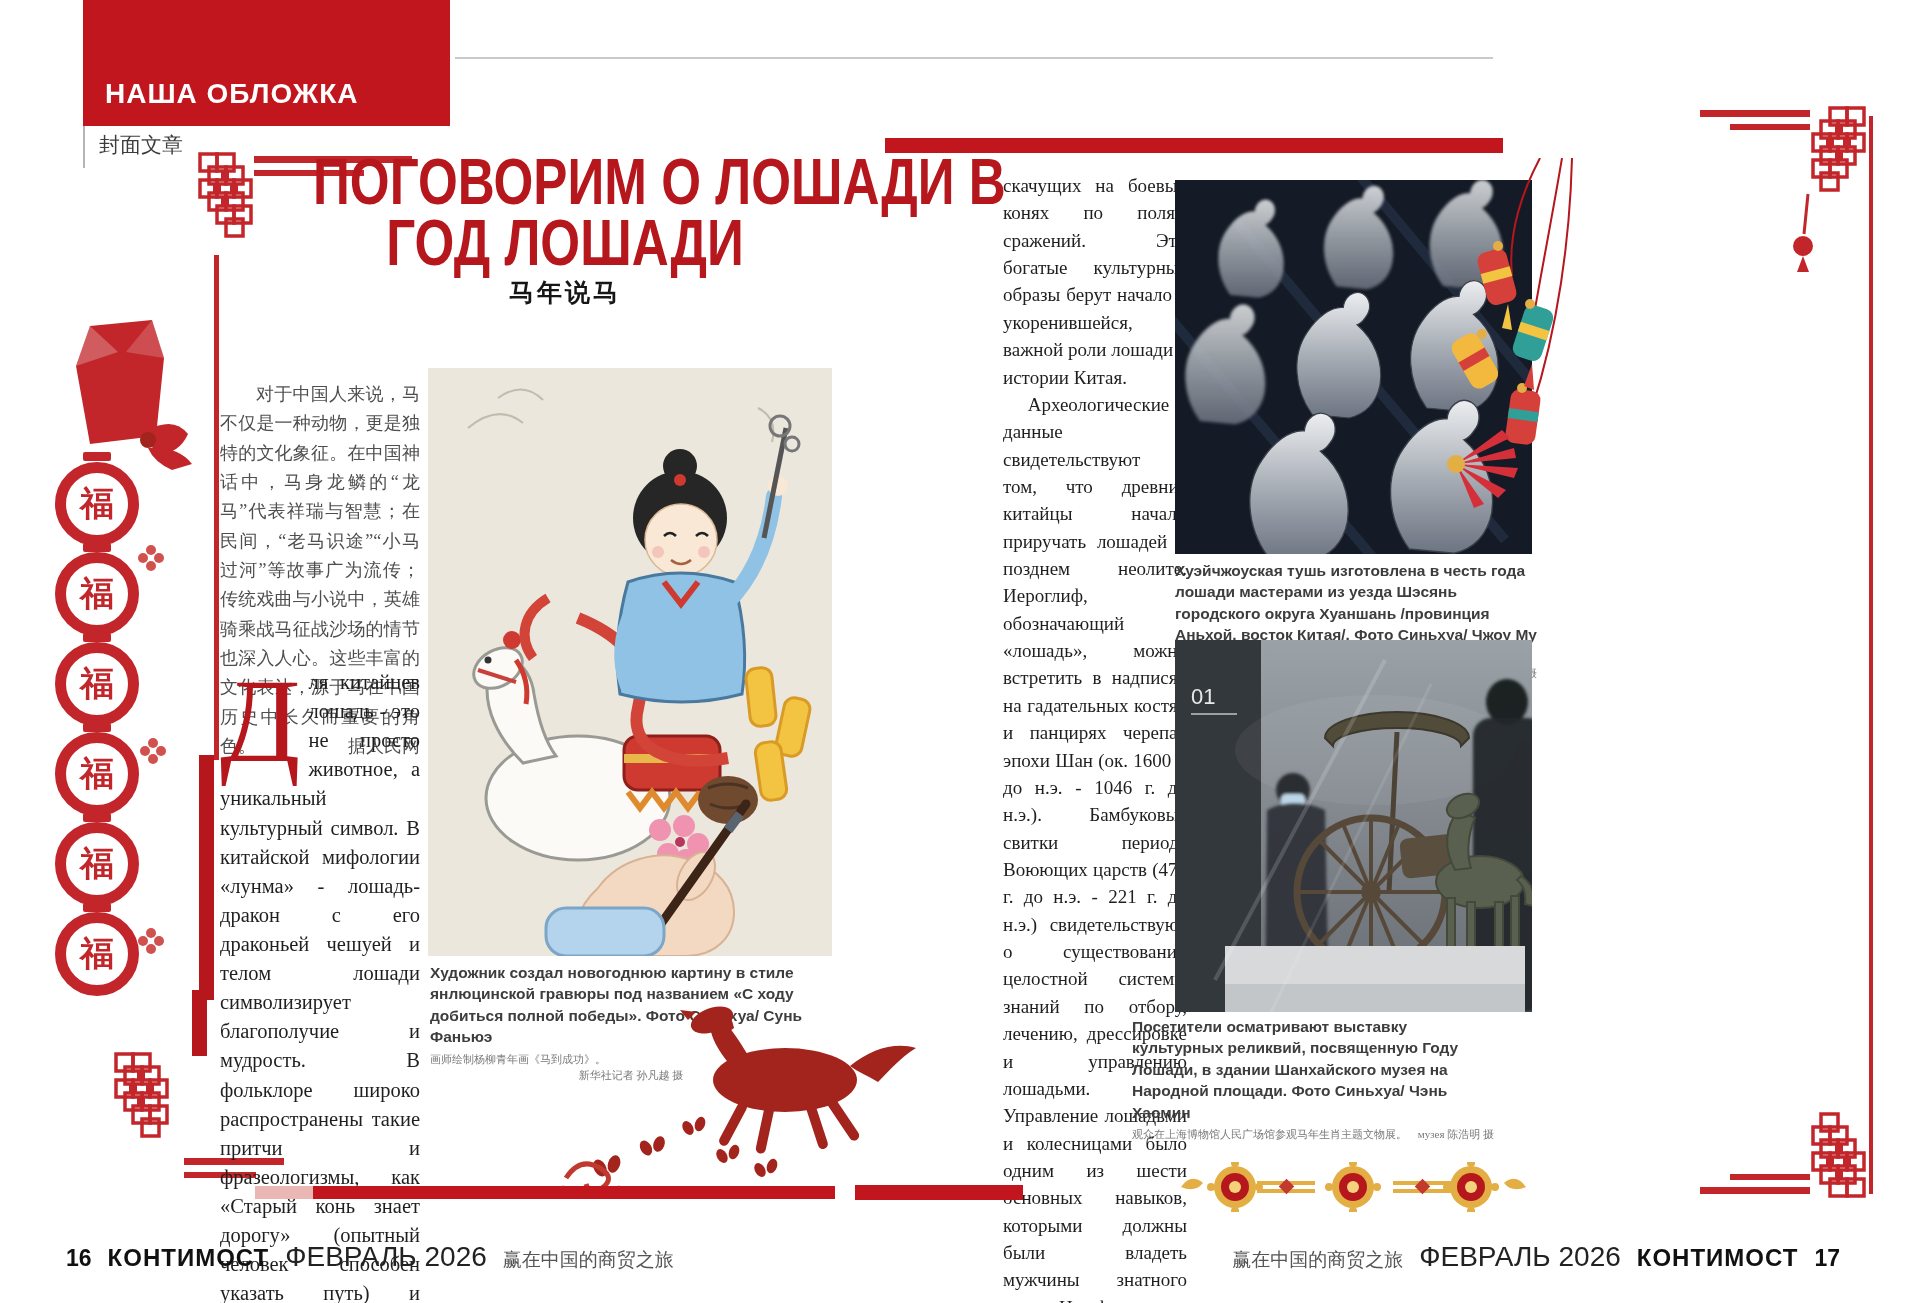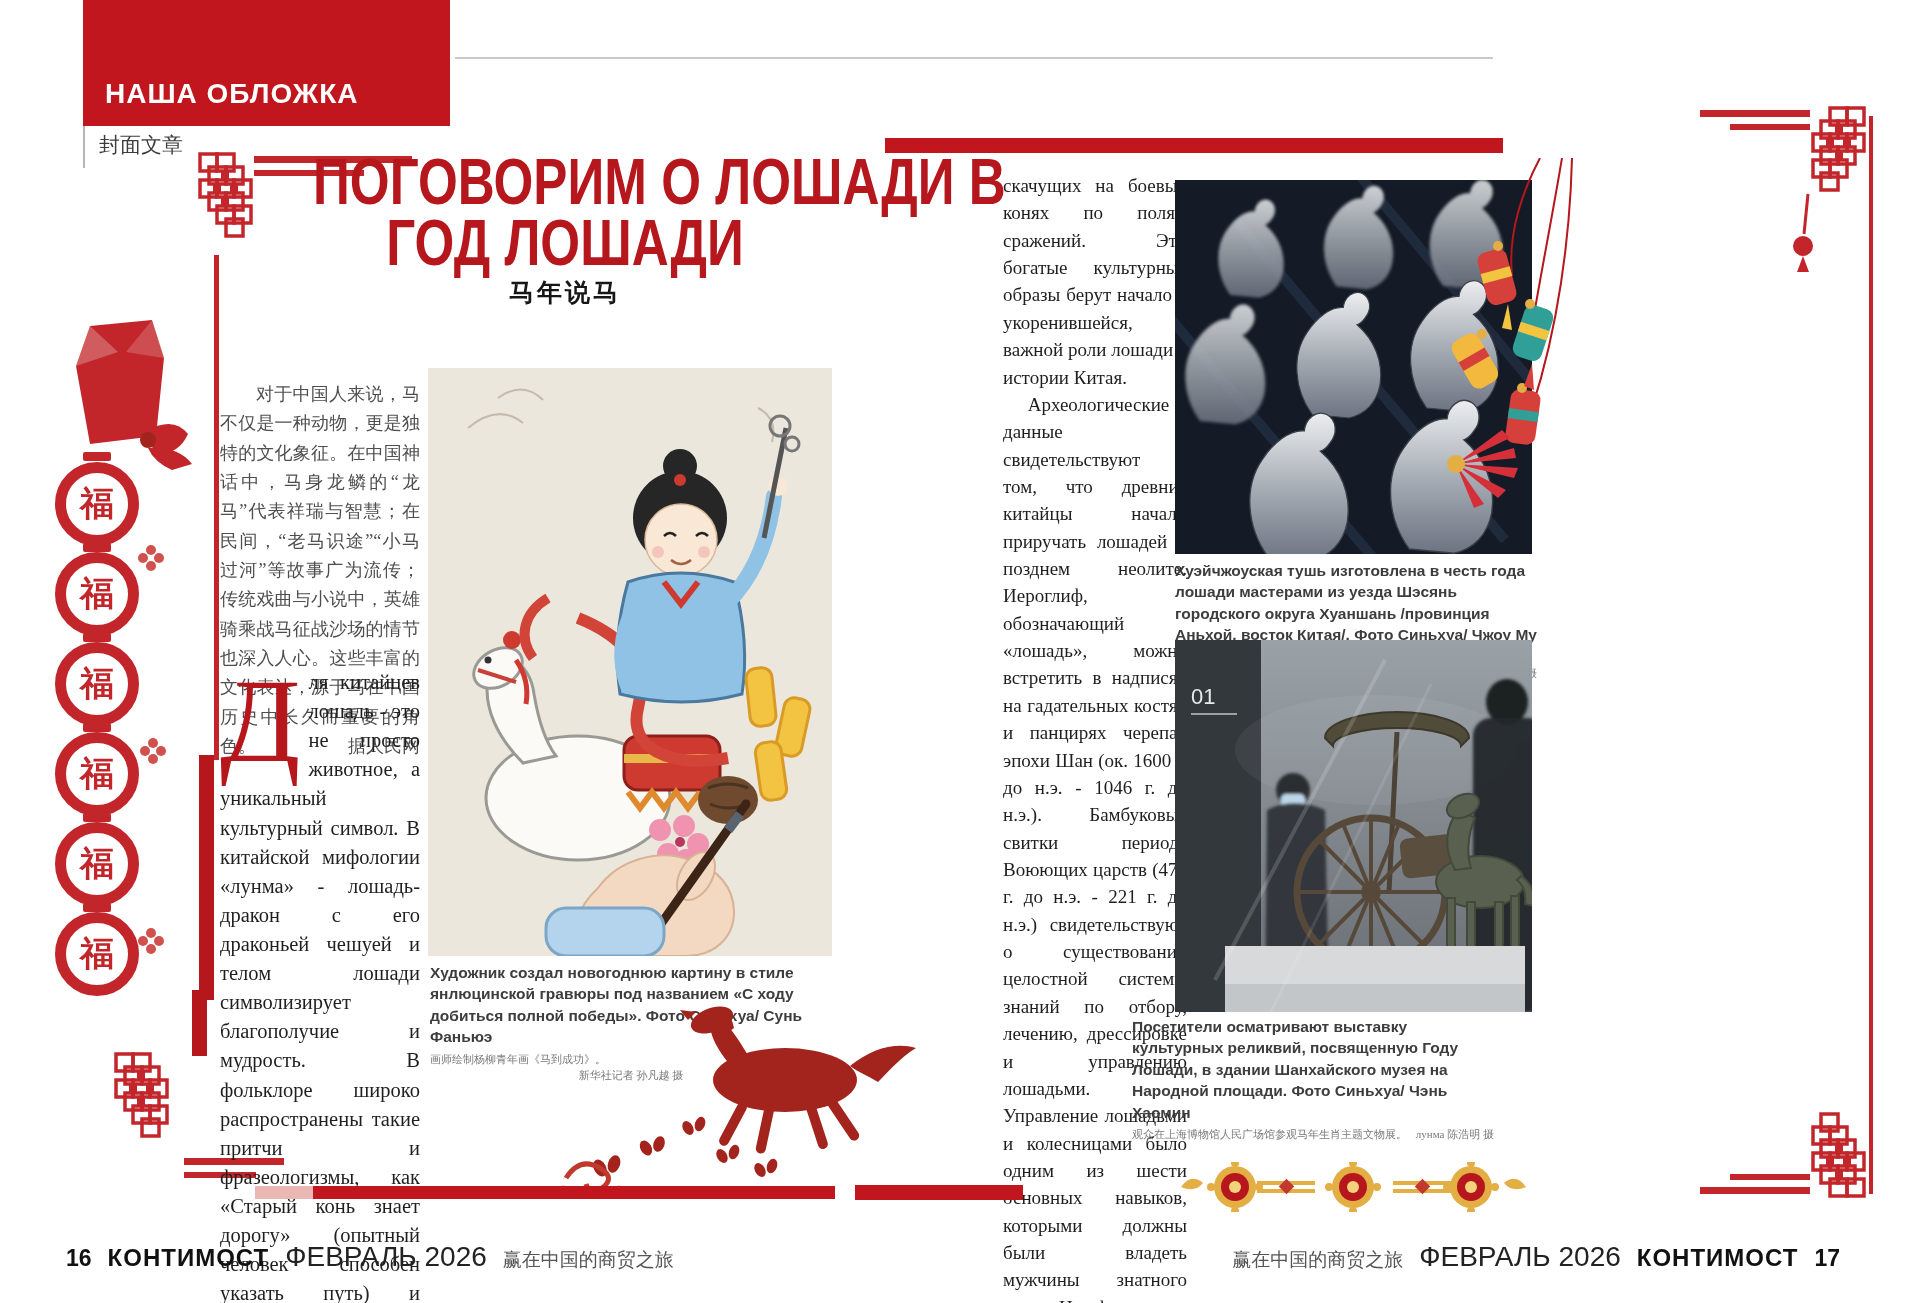--- a/index.html
+++ b/index.html
@@ -372,21 +372,21 @@
     <rect x="50" y="306" width="300" height="40" fill="#d7d9da"></rect>
     <rect x="50" y="344" width="300" height="28" fill="#c3c6c8"></rect>
     <line x1="40" y1="340" x2="210" y2="20" stroke="#ffffff" opacity="0.16" stroke-width="4"></line>
     <line x1="96" y1="372" x2="256" y2="44" stroke="#ffffff" opacity="0.10" stroke-width="3"></line>
   </svg>
 
   <div class="abs" style="left:1132px;top:1016px;width:362px">
     <div class="cap-ru">Посетители осматривают выставку культурных реликвий, посвященную Году Лошади, в здании Шанхайского музея на Народной площади. Фото Синьхуа/ Чэнь Хаомин</div>
     <div class="cap-cn">
       <span>观众在上海博物馆人民广场馆参观马年生肖主题文物展。</span>
-      <span class="cap-credit">лунма 陈浩明 摄</span>
+      <span class="cap-credit">музея 陈浩明 摄</span>
     </div>
   </div>
 
   <div class="abs bar" style="left:855px;top:1185px;width:168px;height:15px"></div>
   <svg class="abs" style="left:1175px;top:1162px" width="357" height="50" viewBox="0 0 357 50">
     <g>
       <path d="M6,25 q10,-14 22,-4 q-8,10 -22,4" fill="#e3ae44"></path>
       <path d="M351,25 q-10,-14 -22,-4 q8,10 22,4" fill="#e3ae44"></path>
       <rect x="82" y="19" width="58" height="4" fill="#e3ae44"></rect>
         <rect x="82" y="27" width="58" height="4" fill="#e3ae44"></rect>

